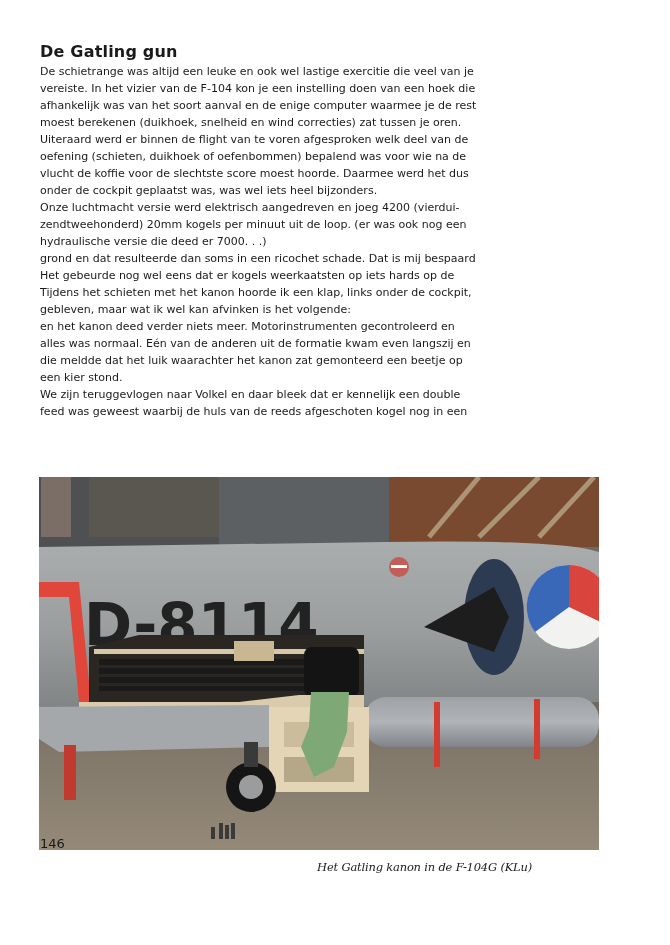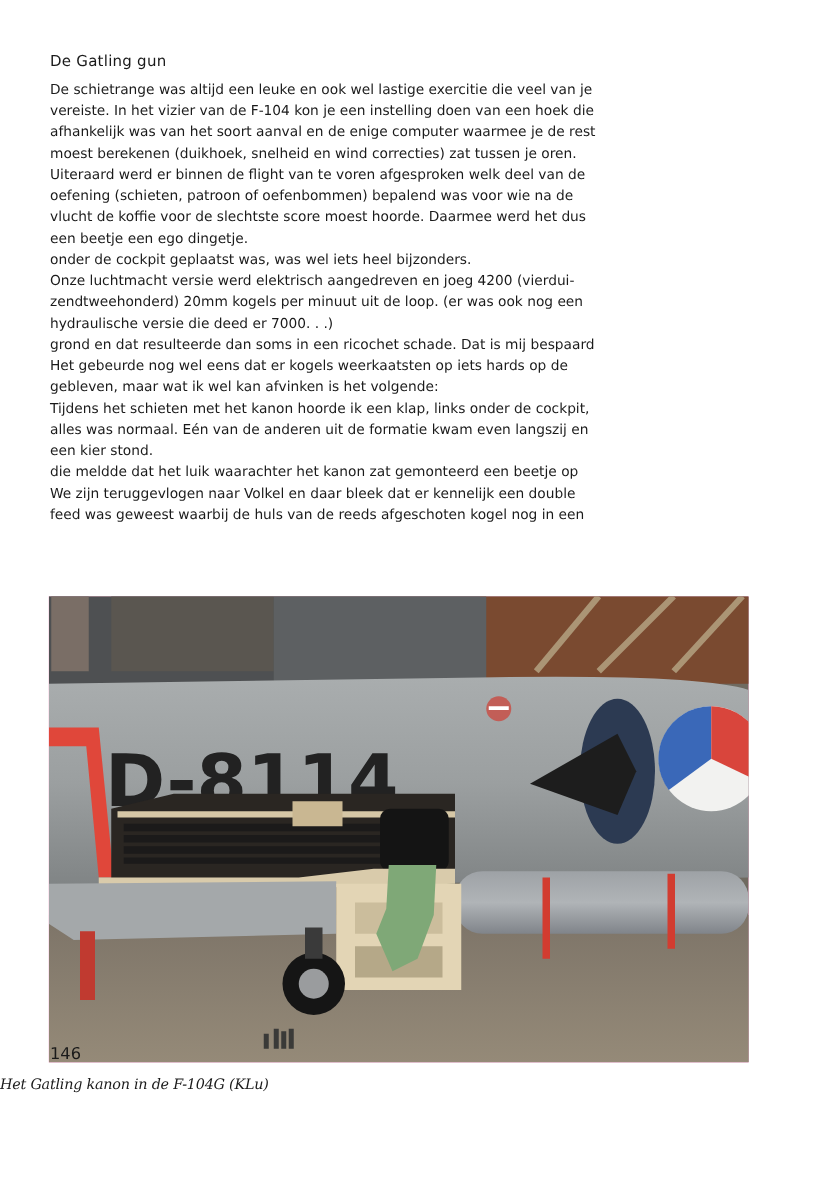--- a/index.html
+++ b/index.html
@@ -1,49 +1,49 @@
 <!DOCTYPE html>
 <html><head>
 <meta charset="utf-8">
 <style>
   html, body { margin: 0; padding: 0; background: #ffffff; }
   body { width: 670px; height: 945px; position: relative; overflow: hidden; font-family: "DejaVu Sans", sans-serif; color: #1a1a1a; }
-  .page-title { position: absolute; left: 40px; top: 42px; font-size: 12px; font-weight: normal; letter-spacing: 0.2px; margin: 0; }
+  .page-title { position: absolute; left: 40px; top: 42px; font-size: 16px; font-weight: bold; letter-spacing: 0.2px; margin: 0; }
   .body-text { position: absolute; left: 40px; top: 63px; width: 570px; font-size: 11px; line-height: 17px; }
   .body-text p { margin: 0; white-space: nowrap; }
-  .photo { position: absolute; left: 39px; top: 477px; width: 560px; height: 373px; overflow: hidden; background: #f9a8d4; }
+  .photo { position: absolute; left: 39px; top: 477px; width: 560px; height: 373px; overflow: hidden; background: #c4b5fd; }
   .photo svg { display: block; }
-  .caption { position: absolute; left: 0; width: 532px; top: 860px; text-align: left; font-family: "DejaVu Serif", serif; font-style: italic; font-size: 11.5px; letter-spacing: -0.2px; }
+  .caption { position: absolute; left: 0; width: 532px; top: 860px; text-align: right; font-family: "DejaVu Serif", serif; font-style: italic; font-size: 11.5px; letter-spacing: -0.2px; }
   .page-number { position: absolute; left: 40px; top: 836px; font-size: 13px; }
 </style>
 </head>
 <body>
 
 <h1 class="page-title">De Gatling gun</h1>
 
 <div class="body-text">
   <p>De schietrange was altijd een leuke en ook wel lastige exercitie die veel van je</p>
   <p>vereiste. In het vizier van de F-104 kon je een instelling doen van een hoek die</p>
   <p>afhankelijk was van het soort aanval en de enige computer waarmee je de rest</p>
   <p>moest berekenen (duikhoek, snelheid en wind correcties) zat tussen je oren.</p>
   <p>Uiteraard werd er binnen de flight van te voren afgesproken welk deel van de</p>
-  <p>oefening (schieten, patroon of oefenbommen) bepalend was voor wie na de</p>
+  <p>oefening (schieten, duikhoek of oefenbommen) bepalend was voor wie na de</p>
   <p>vlucht de koffie voor de slechtste score moest hoorde. Daarmee werd het dus</p>
-  <p>een beetje een ego dingetje.</p>
   <p>onder de cockpit geplaatst was, was wel iets heel bijzonders.</p>
   <p>Onze luchtmacht versie werd elektrisch aangedreven en joeg 4200 (vierdui-</p>
   <p>zendtweehonderd) 20mm kogels per minuut uit de loop. (er was ook nog een</p>
   <p>hydraulische versie die deed er 7000. . .)</p>
   <p>grond en dat resulteerde dan soms in een ricochet schade. Dat is mij bespaard</p>
   <p>Het gebeurde nog wel eens dat er kogels weerkaatsten op iets hards op de</p>
+  <p>Tijdens het schieten met het kanon hoorde ik een klap, links onder de cockpit,</p>
   <p>gebleven, maar wat ik wel kan afvinken is het volgende:</p>
-  <p>Tijdens het schieten met het kanon hoorde ik een klap, links onder de cockpit,</p>
+  <p>en het kanon deed verder niets meer. Motorinstrumenten gecontroleerd en</p>
   <p>alles was normaal. Eén van de anderen uit de formatie kwam even langszij en</p>
+  <p>die meldde dat het luik waarachter het kanon zat gemonteerd een beetje op</p>
   <p>een kier stond.</p>
-  <p>die meldde dat het luik waarachter het kanon zat gemonteerd een beetje op</p>
   <p>We zijn teruggevlogen naar Volkel en daar bleek dat er kennelijk een double</p>
   <p>feed was geweest waarbij de huls van de reeds afgeschoten kogel nog in een</p>
 </div>
 
 <div class="photo" role="img" aria-label="Photo of an F-104G fuselage with the open gun bay showing the M61 Gatling gun, aircraft marking D-8114, Dutch roundel, intake cone and landing gear in a hangar">
   <svg width="560" height="373" viewBox="0 0 560 373" xmlns="http://www.w3.org/2000/svg">
     <defs>
       <linearGradient id="fus" x1="0" y1="0" x2="0" y2="1">
         <stop offset="0" stop-color="#a9adae"></stop>
         <stop offset="0.5" stop-color="#9b9fa0"></stop>

